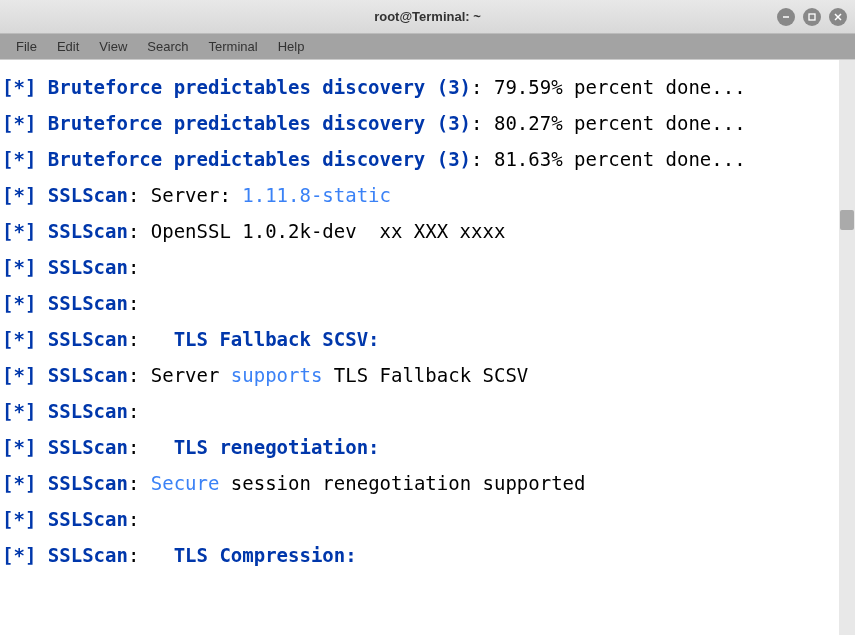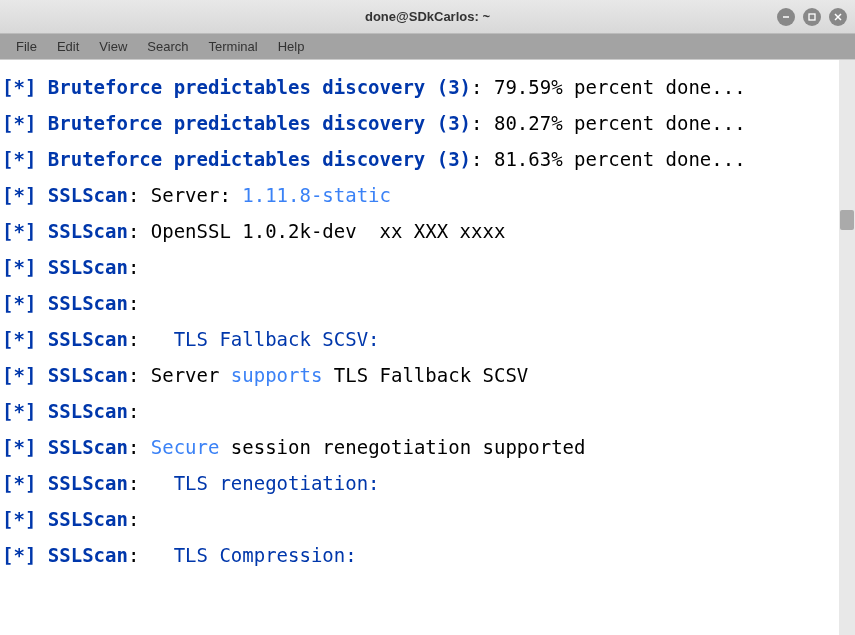--- a/index.html
+++ b/index.html
@@ -11,27 +11,27 @@
 .window-btn svg{width:10px;height:10px}
 .menubar{background:#a3a3a3;height:26px;display:flex;align-items:center;padding:0 6px;border-bottom:1px solid #ccc}
 .menu-item{padding:2px 10px;font-size:13px;color:#333;cursor:pointer}
 .term-wrap{position:relative;height:575px;display:flex}
 .terminal{background:#fff;font-family:"DejaVu Sans Mono",Consolas,monospace;font-size:19px;line-height:18px;padding:0 2px;height:100%;overflow:hidden;white-space:pre;flex:1}
 .scrollbar{width:16px;background:#e8e8e8;position:relative}
 .scrollthumb{background:#aaa;width:14px;margin:0 1px;position:absolute;top:150px;height:20px;border-radius:2px;cursor:pointer}
 .c-blue{color:#0037ab;font-weight:bold}
 .c-green{color:#3b82f6}
 .c-blk{color:#000}
-.c-bold{font-weight:normal}
+.c-bold{font-weight:bold}
 </style>
 </head>
 <body>
 
 <div class="titlebar">
-  <span class="titlebar-text">done@SDkCarlos: ~</span>
+  <span class="titlebar-text">root@Terminal: ~</span>
   <div class="window-ctrls">
     <div class="window-btn">
         <svg viewBox="0 0 10 10">
           <line x1="2" y1="5" x2="8" y2="5" stroke="#fff" stroke-width="1.5"></line>
         </svg>
       </div>
     <div class="window-btn">
         <svg viewBox="0 0 10 10">
           <rect x="2" y="2" width="6" height="6" fill="none" stroke="#fff" stroke-width="1.3"></rect>
         </svg>
@@ -59,22 +59,22 @@
 <div><span class="c-blue">[</span><span class="c-blue">*</span><span class="c-blue">]</span> <span class="c-blue">Bruteforce predictables discovery (3)</span><span class="c-blk">: 79.59% percent done...</span></div>
 <div><span class="c-blue">[</span><span class="c-blue">*</span><span class="c-blue">]</span> <span class="c-blue">Bruteforce predictables discovery (3)</span><span class="c-blk">: 80.27% percent done...</span></div>
 <div><span class="c-blue">[</span><span class="c-blue">*</span><span class="c-blue">]</span> <span class="c-blue">Bruteforce predictables discovery (3)</span><span class="c-blk">: 81.63% percent done...</span></div>
 <div><span class="c-blue">[</span><span class="c-blue">*</span><span class="c-blue">]</span> <span class="c-blue">SSLScan</span><span class="c-blk">: Server: </span><span class="c-green">1.11.8-static</span></div>
 <div><span class="c-blue">[</span><span class="c-blue">*</span><span class="c-blue">]</span> <span class="c-blue">SSLScan</span><span class="c-blk">: OpenSSL 1.0.2k-dev  xx XXX xxxx</span></div>
 <div><span class="c-blue">[</span><span class="c-blue">*</span><span class="c-blue">]</span> <span class="c-blue">SSLScan</span><span class="c-blk">:</span></div>
 <div><span class="c-blue">[</span><span class="c-blue">*</span><span class="c-blue">]</span> <span class="c-blue">SSLScan</span><span class="c-blk">:</span></div>
 <div><span class="c-blue">[</span><span class="c-blue">*</span><span class="c-blue">]</span> <span class="c-blue">SSLScan</span><span class="c-blk">:   </span><span class="c-blue c-bold">TLS Fallback SCSV:</span></div>
 <div><span class="c-blue">[</span><span class="c-blue">*</span><span class="c-blue">]</span> <span class="c-blue">SSLScan</span><span class="c-blk">: Server </span><span class="c-green">supports</span><span class="c-blk"> TLS Fallback SCSV</span></div>
 <div><span class="c-blue">[</span><span class="c-blue">*</span><span class="c-blue">]</span> <span class="c-blue">SSLScan</span><span class="c-blk">:</span></div>
+<div><span class="c-blue">[</span><span class="c-blue">*</span><span class="c-blue">]</span> <span class="c-blue">SSLScan</span><span class="c-blk">:   </span><span class="c-blue c-bold">TLS renegotiation:</span></div>
 <div><span class="c-blue">[</span><span class="c-blue">*</span><span class="c-blue">]</span> <span class="c-blue">SSLScan</span><span class="c-blk">: </span><span class="c-green">Secure</span><span class="c-blk"> session renegotiation supported</span></div>
-<div><span class="c-blue">[</span><span class="c-blue">*</span><span class="c-blue">]</span> <span class="c-blue">SSLScan</span><span class="c-blk">:   </span><span class="c-blue c-bold">TLS renegotiation:</span></div>
 <div><span class="c-blue">[</span><span class="c-blue">*</span><span class="c-blue">]</span> <span class="c-blue">SSLScan</span><span class="c-blk">:</span></div>
 <div><span class="c-blue">[</span><span class="c-blue">*</span><span class="c-blue">]</span> <span class="c-blue">SSLScan</span><span class="c-blk">:   </span><span class="c-blue c-bold">TLS Compression:</span></div>
 
 
 
 
 
 
 
 

